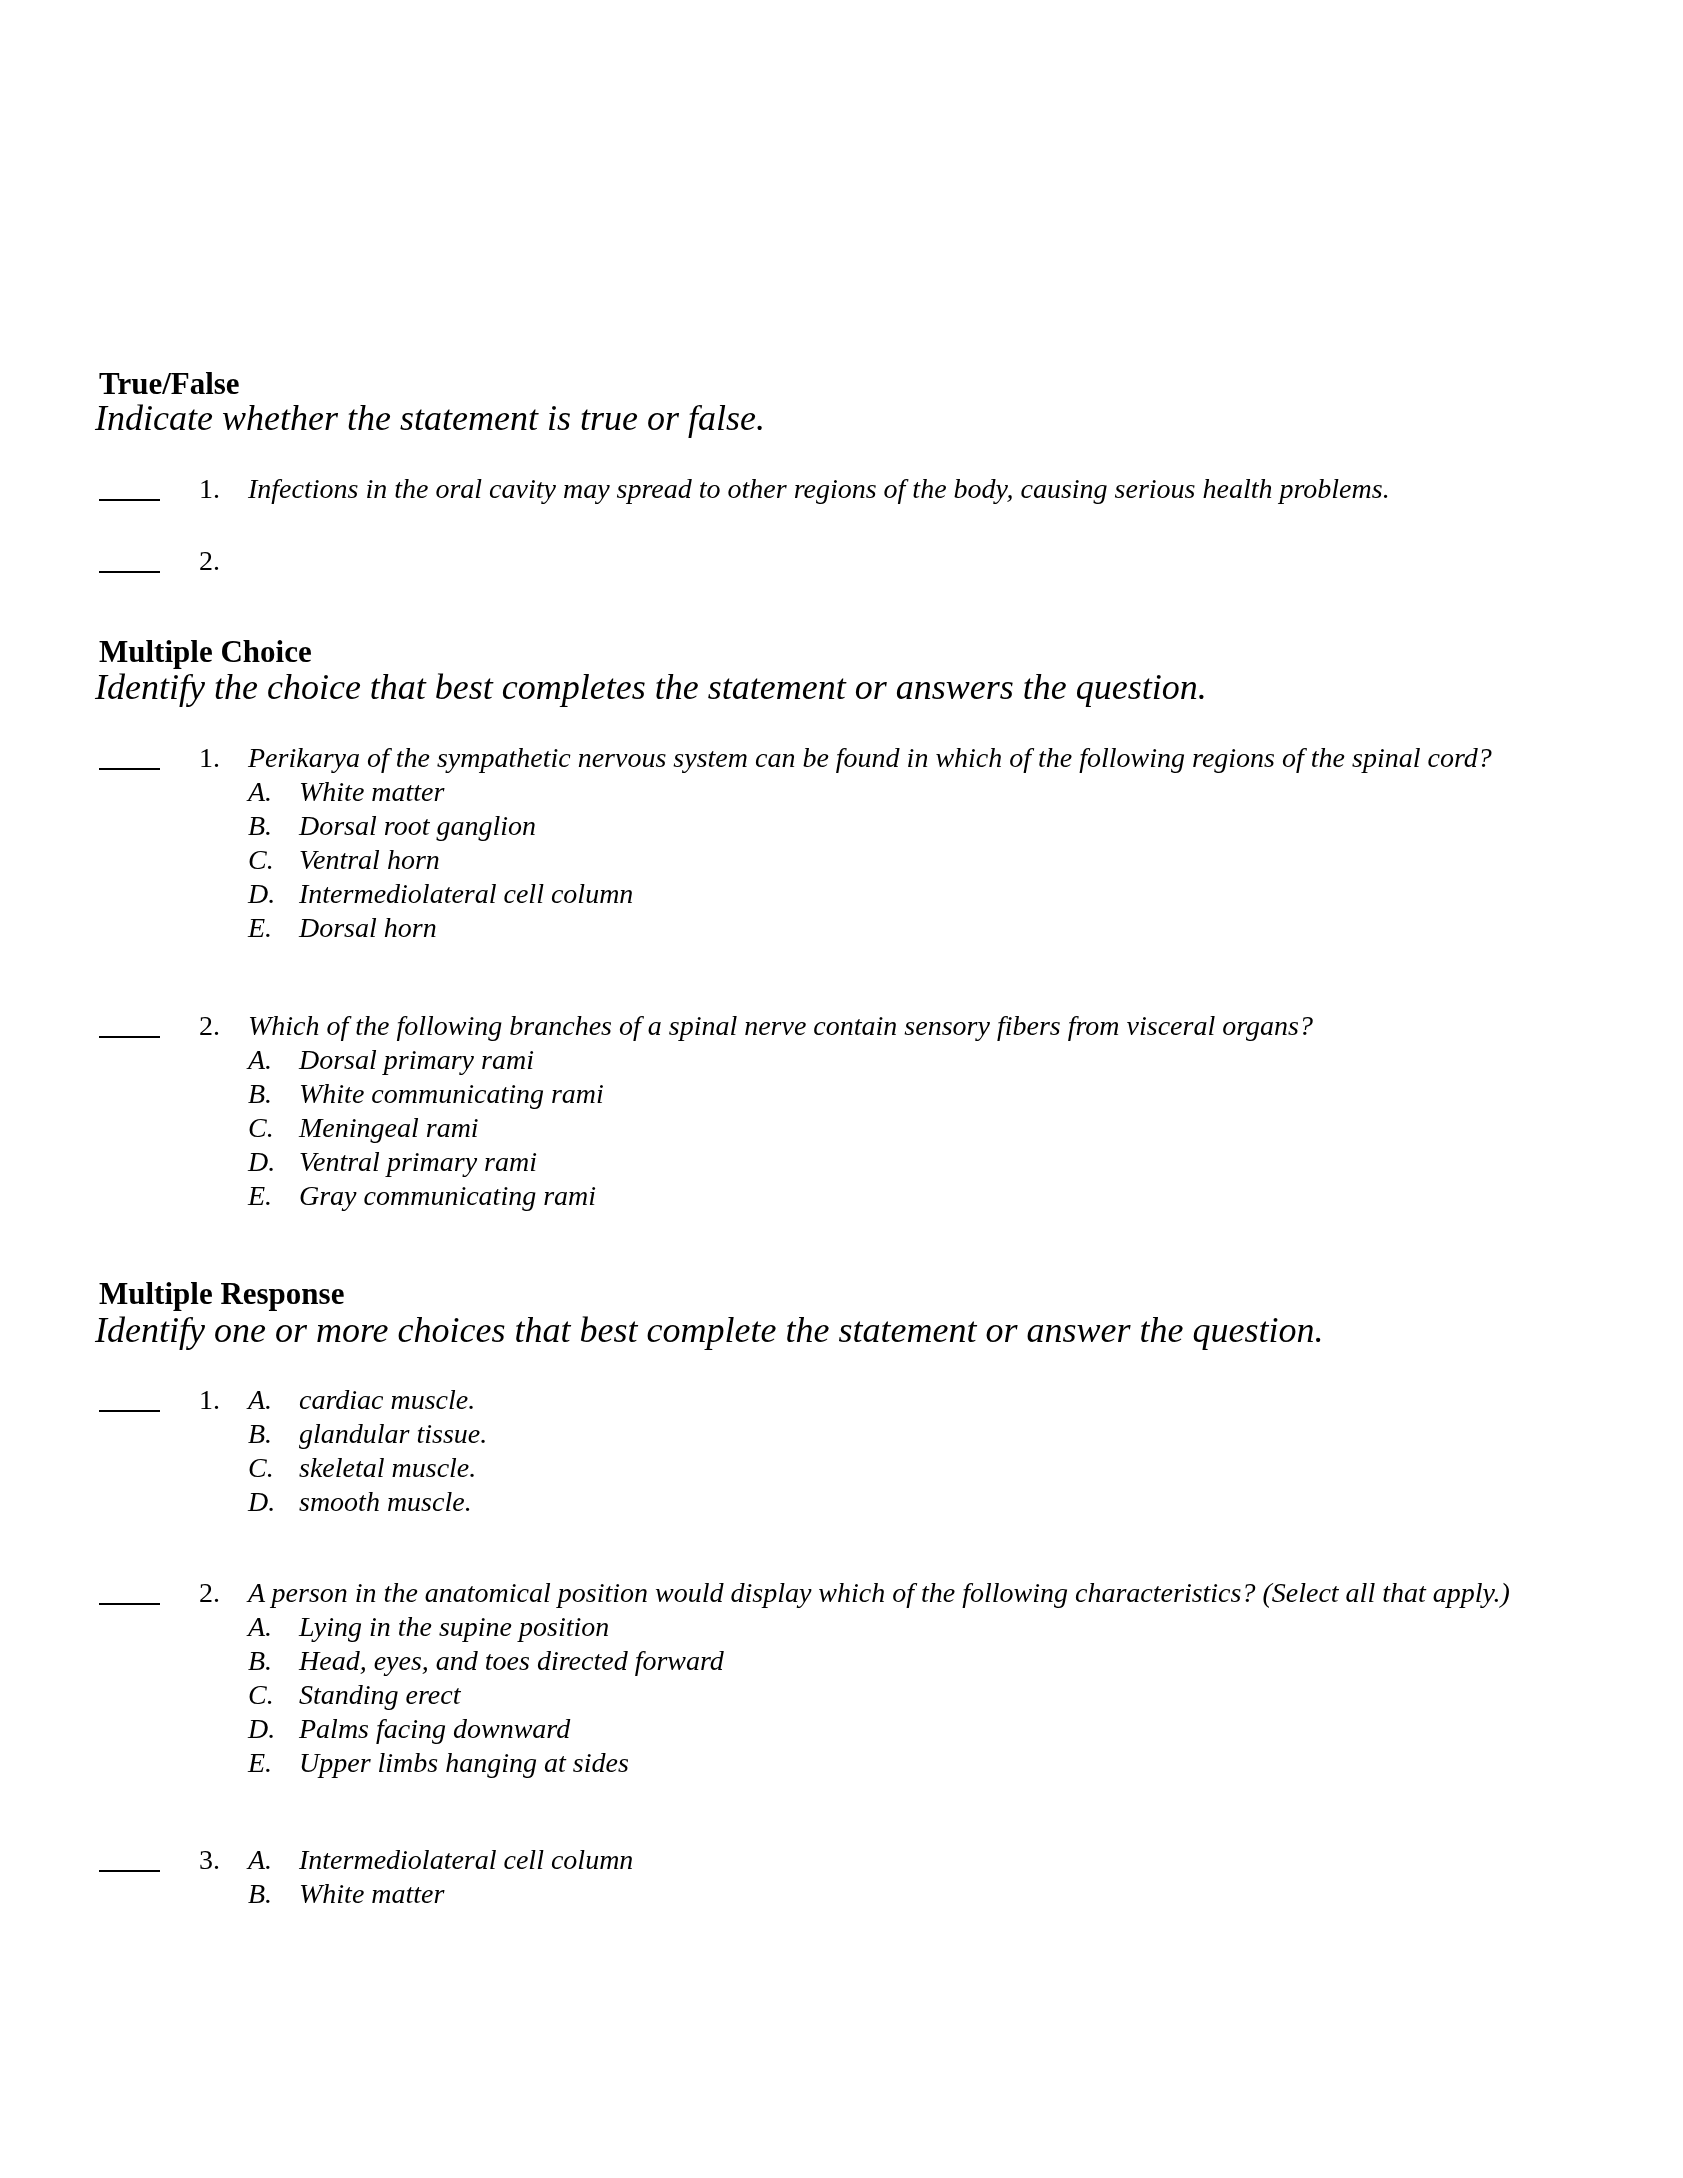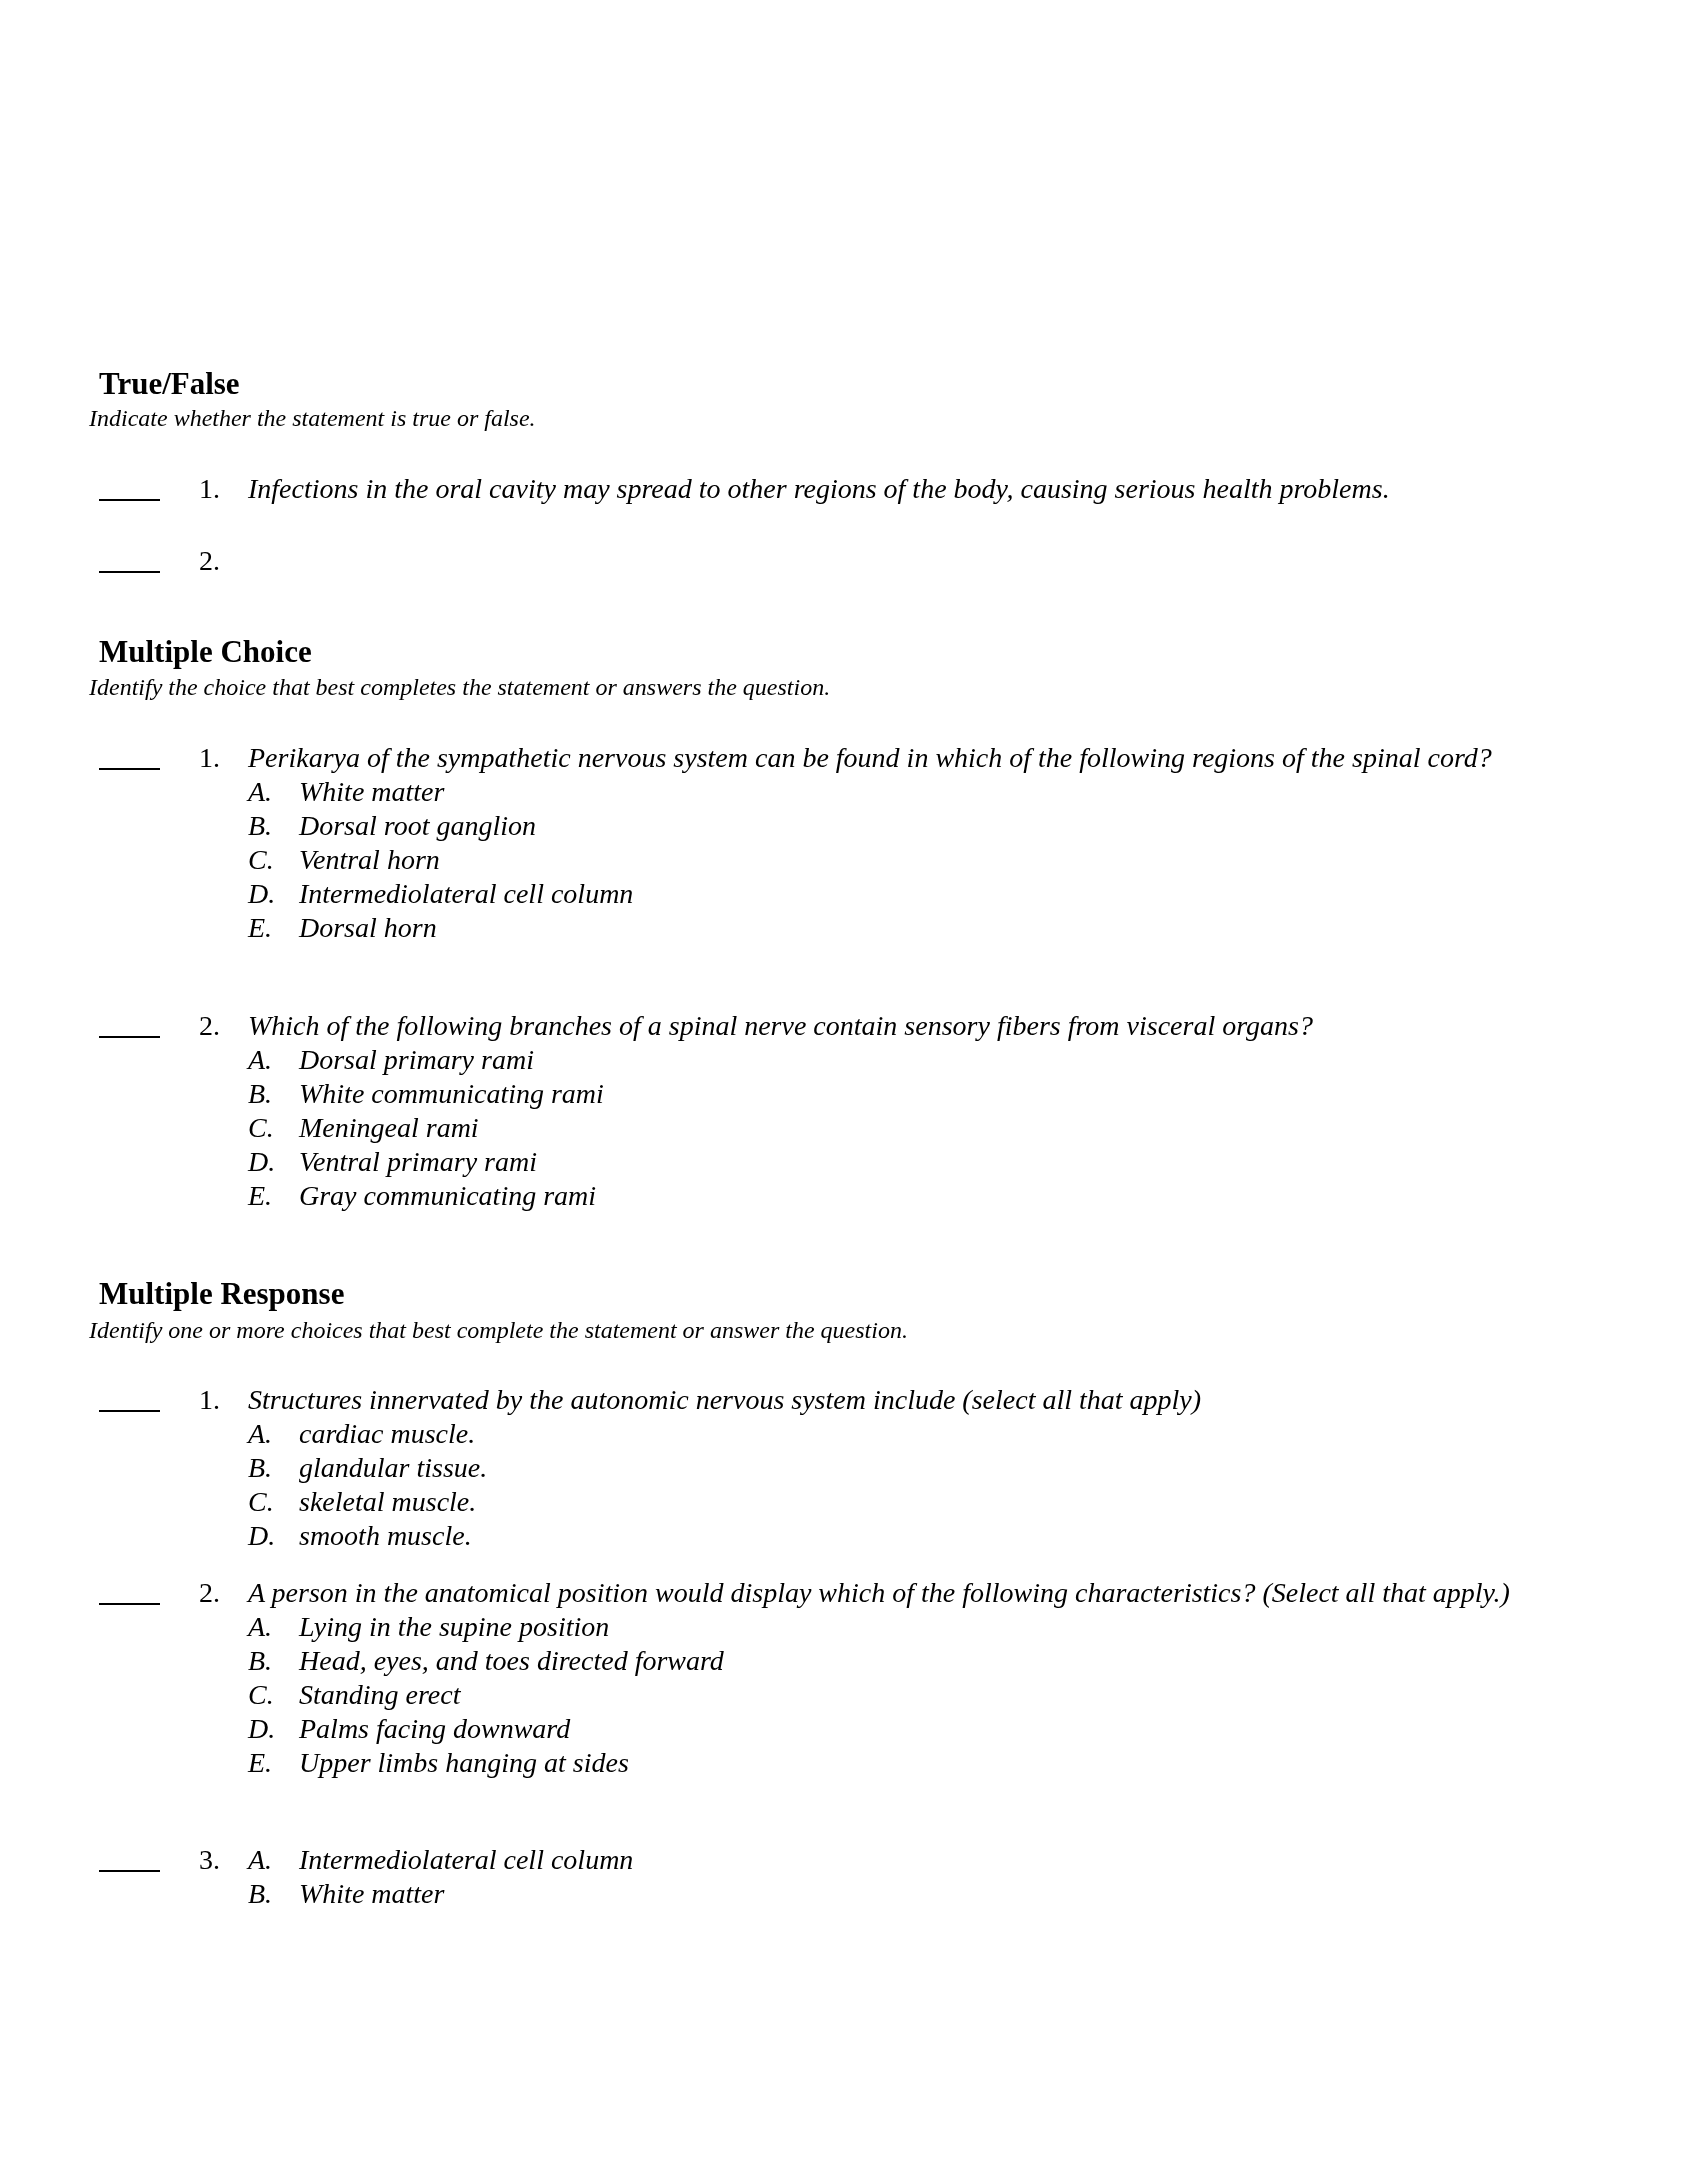--- a/index.html
+++ b/index.html
@@ -7,22 +7,22 @@
     width: 1683px; height: 2178px; position: relative; overflow: hidden;
     font-family: "Liberation Serif", "DejaVu Serif", serif;
     color: #000000;
   }
   .abs { position: absolute; }
   .heading {
     font-weight: bold; font-size: 31px; line-height: 34px; white-space: nowrap;
     left: 99px;
   }
   .instr {
-    font-style: italic; font-size: 24px; line-height: 34px; white-space: nowrap;
-    left: 89px;
+    font-style: italic; font-size: 36px; line-height: 34px; white-space: nowrap;
+    left: 95px;
   }
   .question {
     left: 99px; width: 1485px;
     font-size: 28px; line-height: 34px;
   }
   .question .blank {
     position: absolute; left: 0; top: 27px; width: 61px; height: 0;
     border-top: 2px solid #000;
   }
   .question .num {
@@ -83,21 +83,20 @@
   </div>
 </div>
 
 <div class="abs heading" style="top:1277px;">Multiple Response</div>
 <div class="abs instr" style="top:1313px;">Identify one or more choices that best complete the statement or answer the question.</div>
 
 <div class="abs question" style="top:1383px;">
   <span class="blank"></span>
   <span class="num">1.</span>
   <div class="body">
-    <span class="stem">Structures innervated by the autonomic nervous system include (select all that apply)</span>
     <span class="opt"><span class="letter">A.</span><span>cardiac muscle.</span></span>
     <span class="opt"><span class="letter">B.</span><span>glandular tissue.</span></span>
     <span class="opt"><span class="letter">C.</span><span>skeletal muscle.</span></span>
     <span class="opt"><span class="letter">D.</span><span>smooth muscle.</span></span>
   </div>
 </div>
 
 <div class="abs question" style="top:1576px;">
   <span class="blank"></span>
   <span class="num">2.</span>

